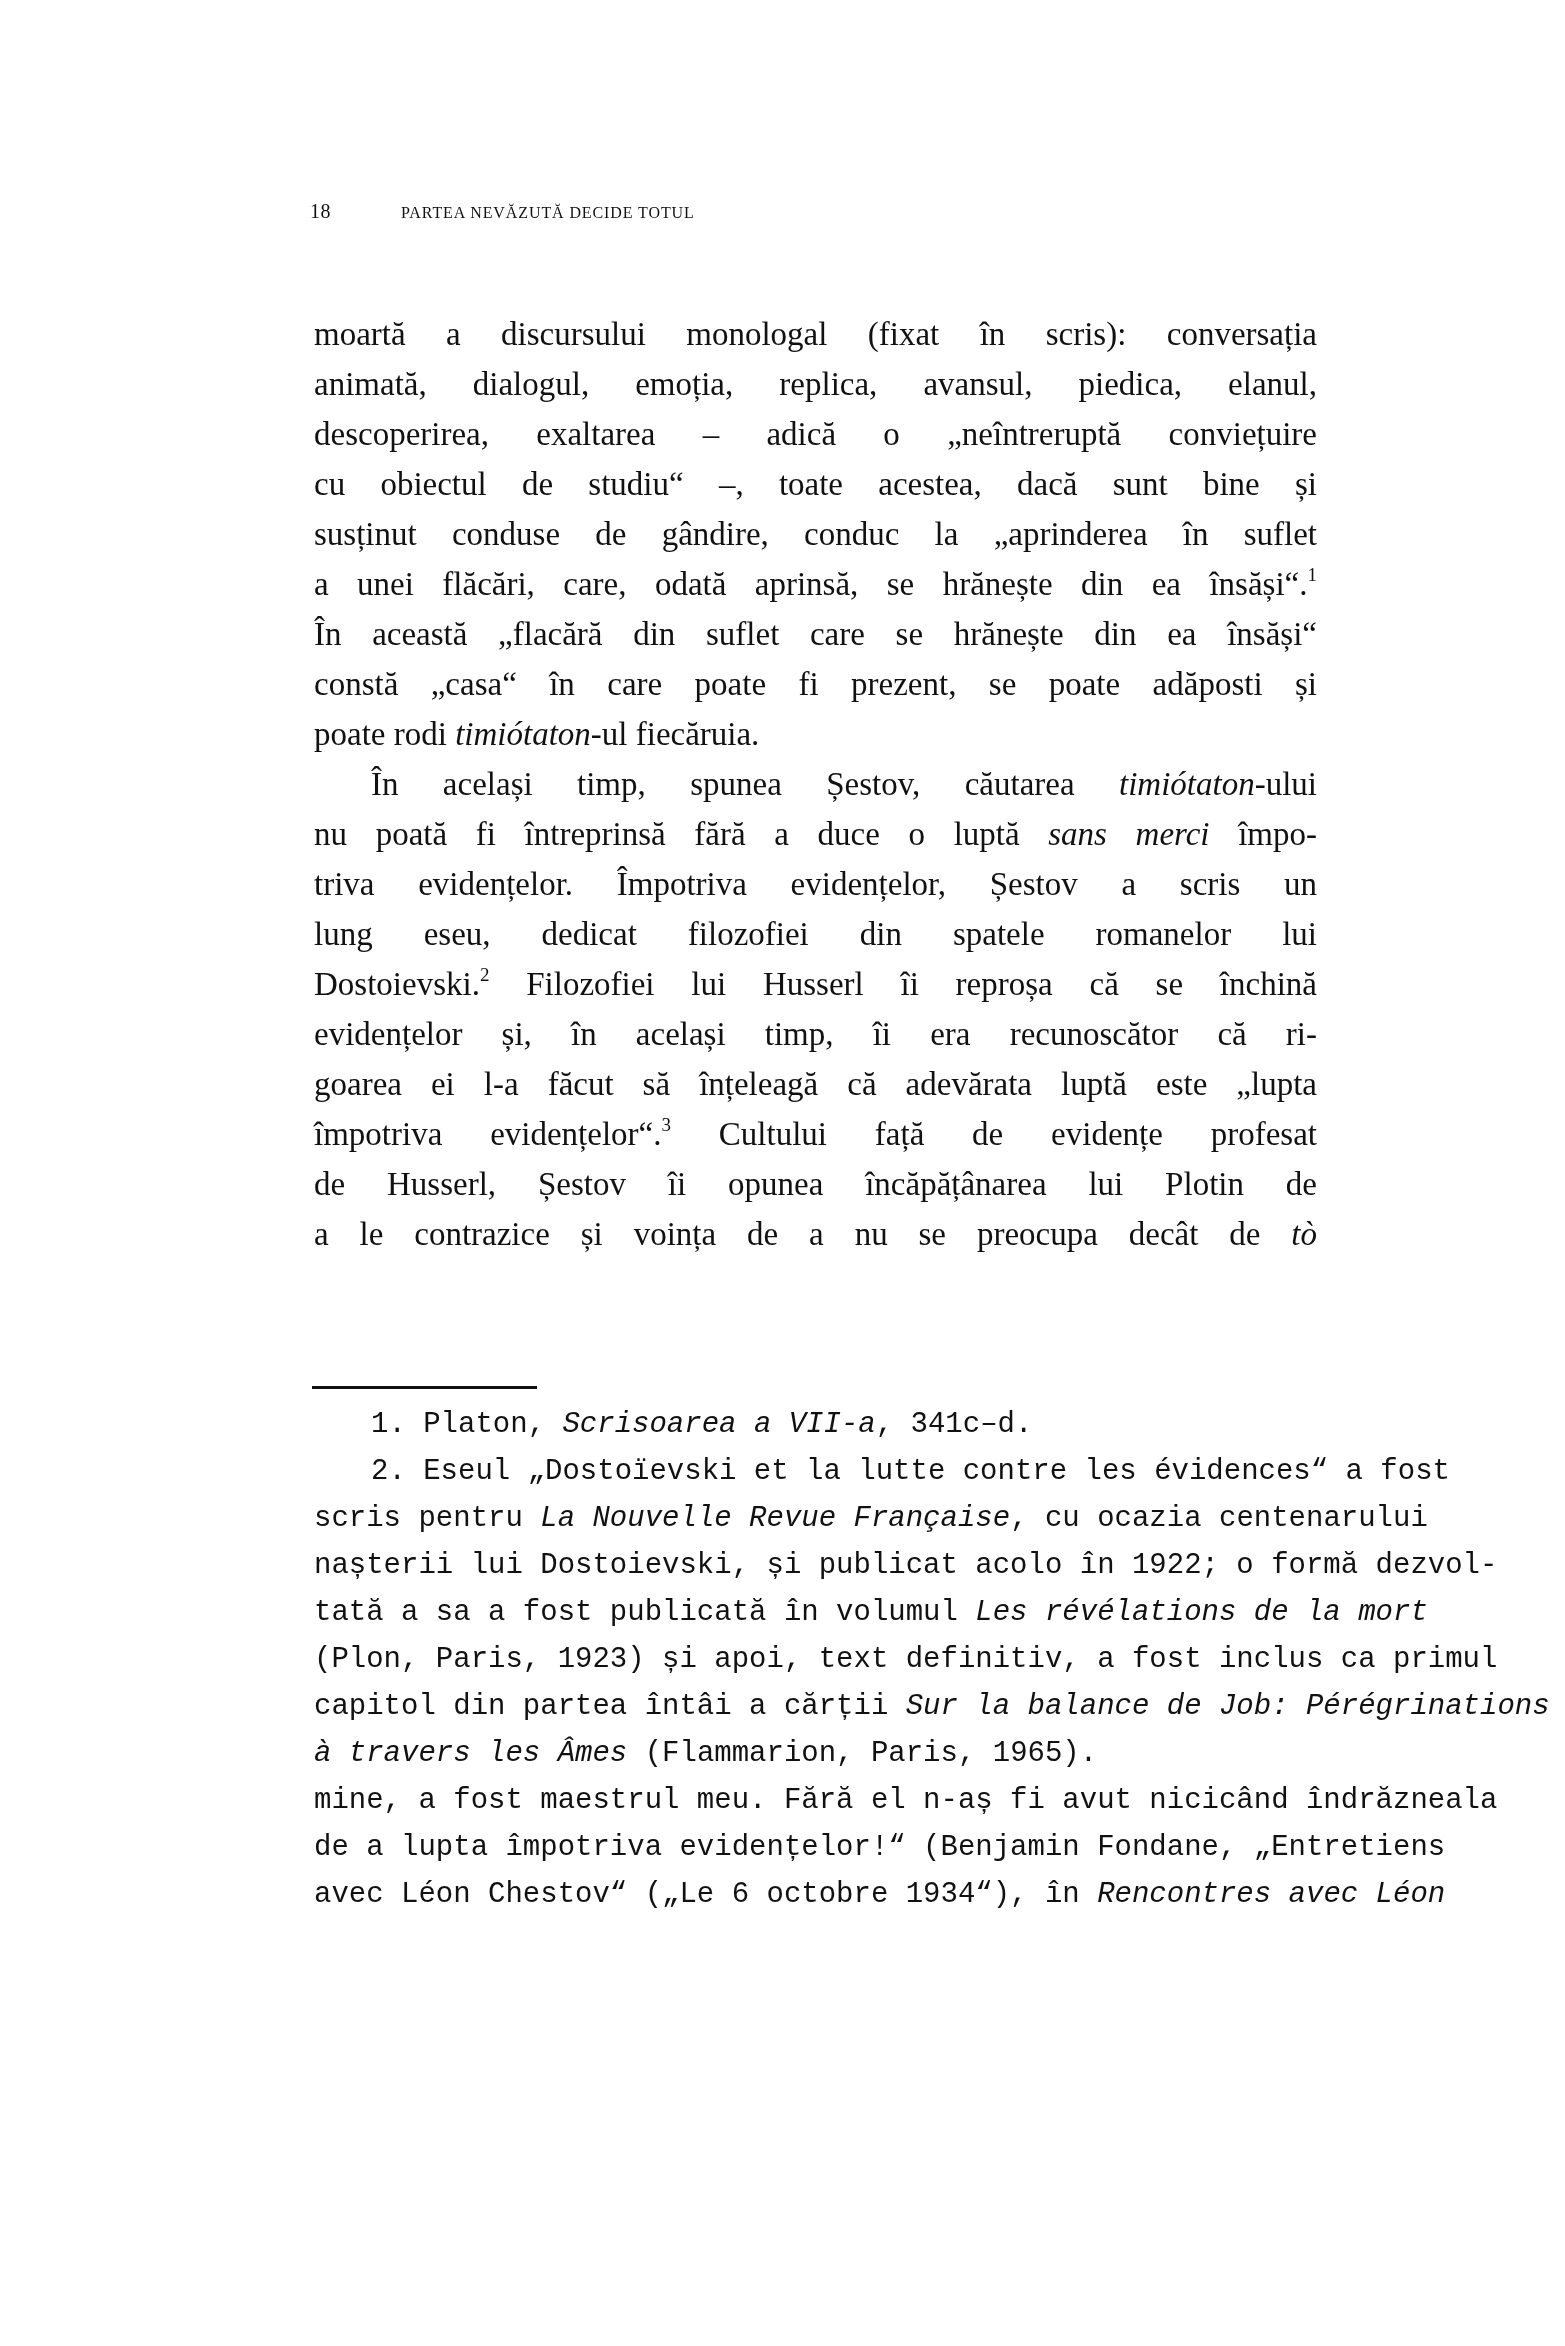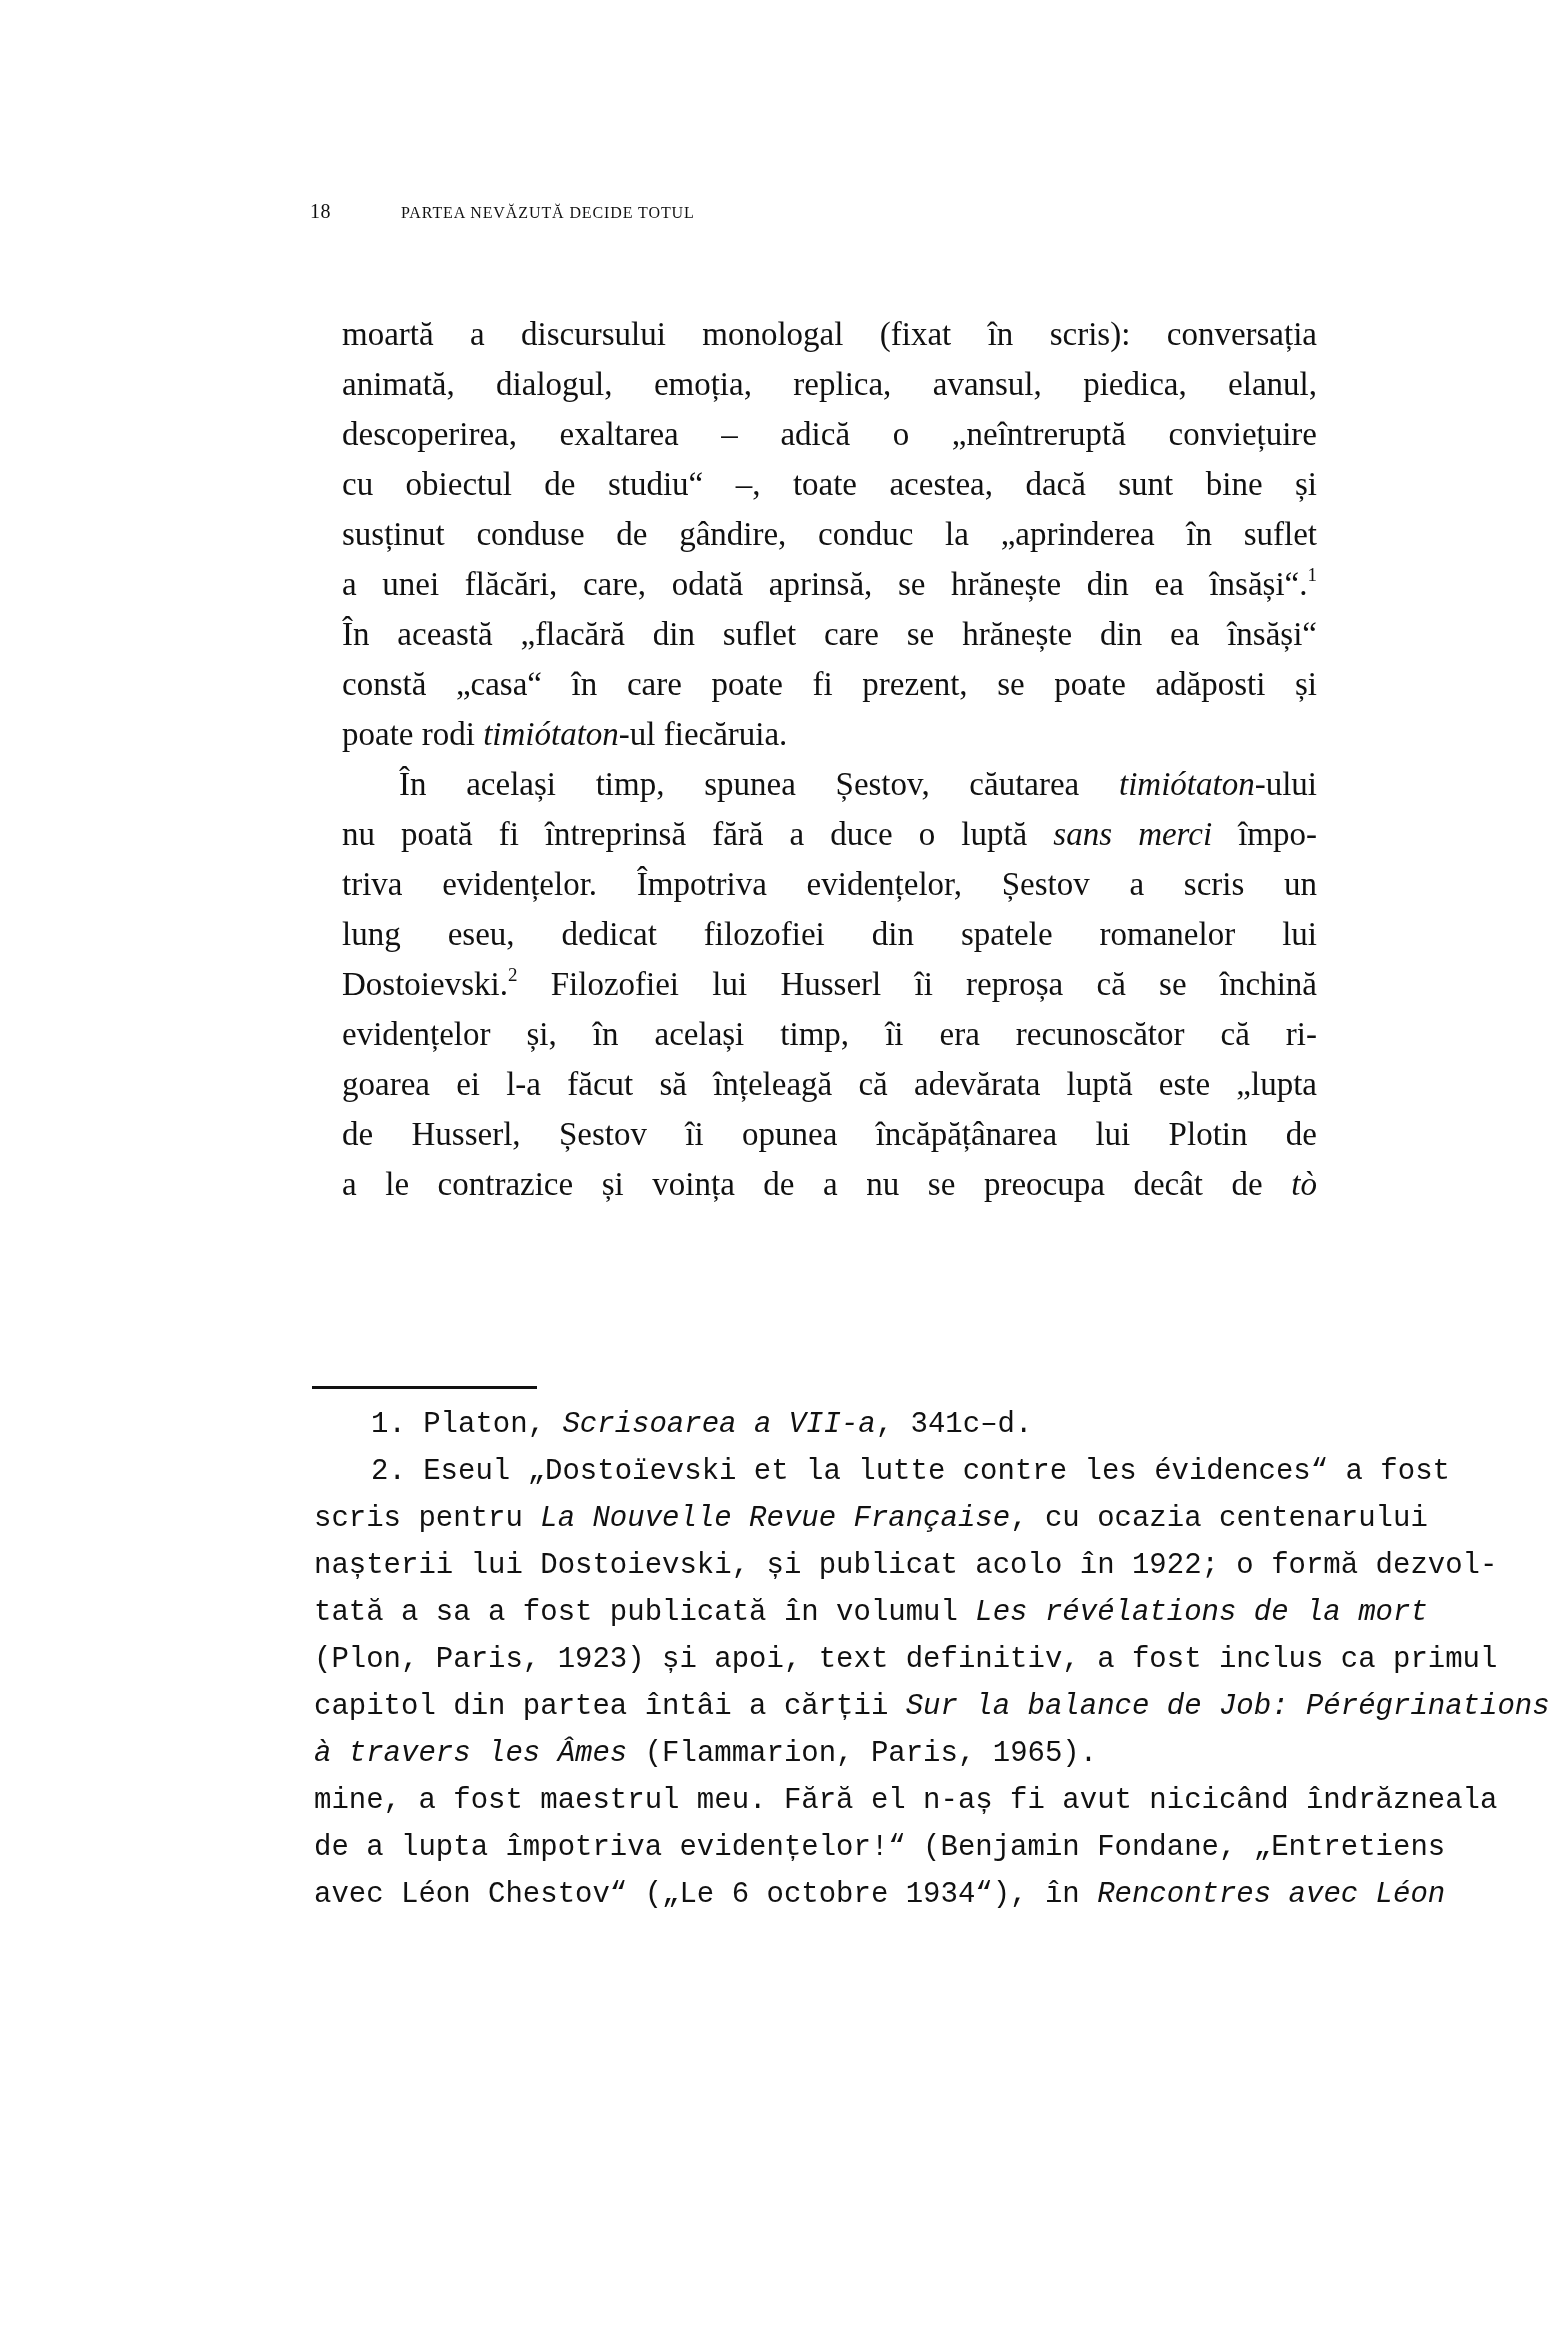--- a/index.html
+++ b/index.html
@@ -1,21 +1,21 @@
 <!DOCTYPE html>
 <html style="font-size:15px"><head>
 <meta charset="utf-8">
 <style>
   html, body { margin:0; padding:0; background:#ffffff; }
   body { width:1565px; height:2347px; position:relative; overflow:hidden; color:#111111; font-family:"Liberation Serif","DejaVu Serif",serif; }
   .running-head { position:absolute; left:310px; top:193px; font-size:28px; letter-spacing:0.5px; white-space:nowrap; }
   .running-head .folio { display:inline-block; width:91px; font-size:20px; }
   .running-head .title { font-size:16px; letter-spacing:0.9px; }
   .body-text { position:absolute; left:314px; top:309px; width:1003px; }
-  .line { display:block; height:50px; line-height:50px; font-size:33px; text-align:justify; text-align-last:justify; white-space:nowrap; overflow:visible;margin-left:28px; }
+  .line { display:block; height:50px; line-height:50px; font-size:33px; text-align:justify; text-align-last:justify; white-space:nowrap; overflow:visible; }
   .line.indent { padding-left:57px; }
   .line.last { text-align-last:left; }
   .line i, .fn-line i { font-style:italic; }
   sup.ref { font-size:19px; vertical-align:top; line-height:1; position:relative; top:5.7px; }
   .rule { position:absolute; left:312px; top:1386px; width:225px; height:2.8px; background:#111111; }
   .footnotes { position:absolute; left:314px; top:1401px; width:1003px; }
   .fn-line { display:block; height:47px; line-height:47px; font-size:29px; text-align:justify; text-align-last:justify; white-space:nowrap;font-family:Liberation Mono, monospace; }
   .fn-line.indent { padding-left:57px; }
   .fn-line.last { text-align-last:left; }
 </style>
@@ -36,20 +36,21 @@
   <span class="line"><span>În această „flacără din suflet care se hrănește din ea însăși“</span></span>
   <span class="line"><span>constă „casa“ în care poate fi prezent, se poate adăposti și</span></span>
   <span class="line last"><span>poate rodi </span><i>timiótaton</i><span>-ul fiecăruia.</span></span>
   <span class="line indent"><span>În același timp, spunea Șestov, căutarea </span><i>timiótaton</i><span>-ului</span></span>
   <span class="line" style="white-space: nowrap; transform-origin: left center; letter-spacing: 0px;"><span>nu poată fi întreprinsă fără a duce o luptă </span><i>sans merci</i><span> împo-</span></span>
   <span class="line"><span>triva evidențelor. Împotriva evidențelor, Șestov a scris un</span></span>
   <span class="line"><span>lung eseu, dedicat filozofiei din spatele romanelor lui</span></span>
   <span class="line"><span>Dostoievski.</span><sup class="ref">2</sup><span> Filozofiei lui Husserl îi reproșa că se închină</span></span>
   <span class="line"><span>evidențelor și, în același timp, îi era recunoscător că ri-</span></span>
   <span class="line"><span>goarea ei l-a făcut să înțeleagă că adevărata luptă este „lupta</span></span>
+  <span class="line"><span>împotriva evidențelor“.</span><sup class="ref">3</sup><span> Cultului față de evidențe profesat</span></span>
   <span class="line"><span>de Husserl, Șestov îi opunea încăpățânarea lui Plotin de</span></span>
   <span class="line"><span>a le contrazice și voința de a nu se preocupa decât de </span><i>tò</i></span>
 </div>
 
 <div class="rule"></div>
 
 <div class="footnotes">
   <span class="fn-line indent last"><span>1.</span><span> Platon, </span><i>Scrisoarea a VII-a</i><span>, 341c–d.</span></span>
 
   <span class="fn-line indent"><span>2.</span><span> Eseul „Dostoïevski et la lutte contre les évidences“ a fost</span></span>

